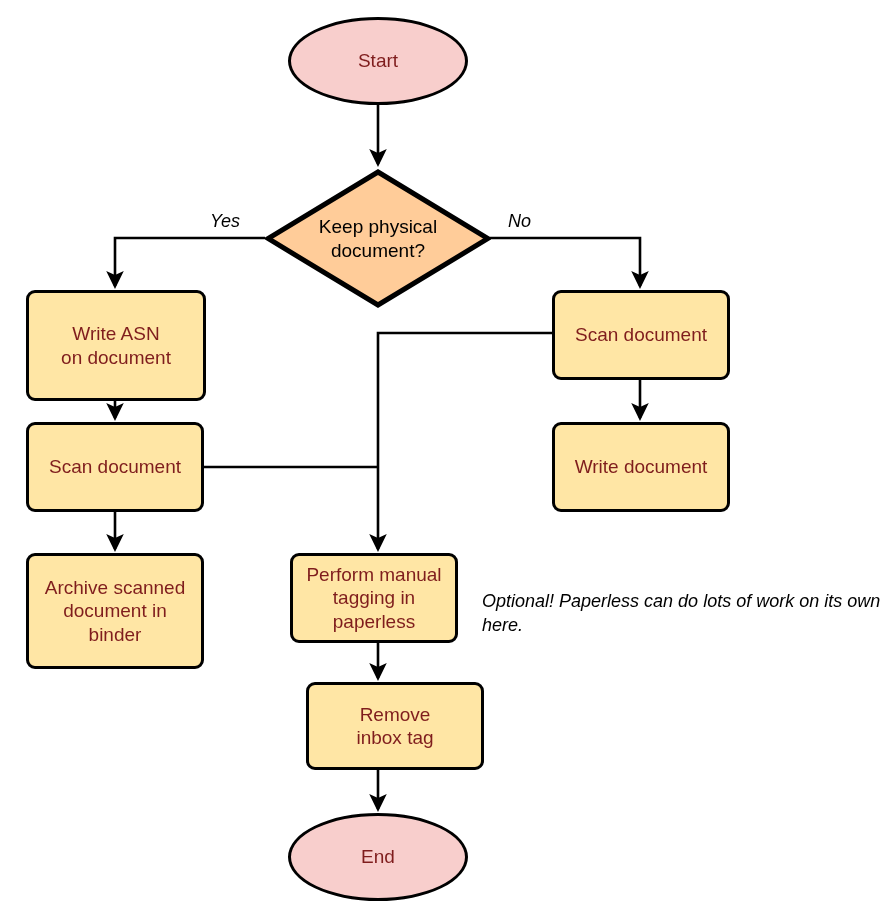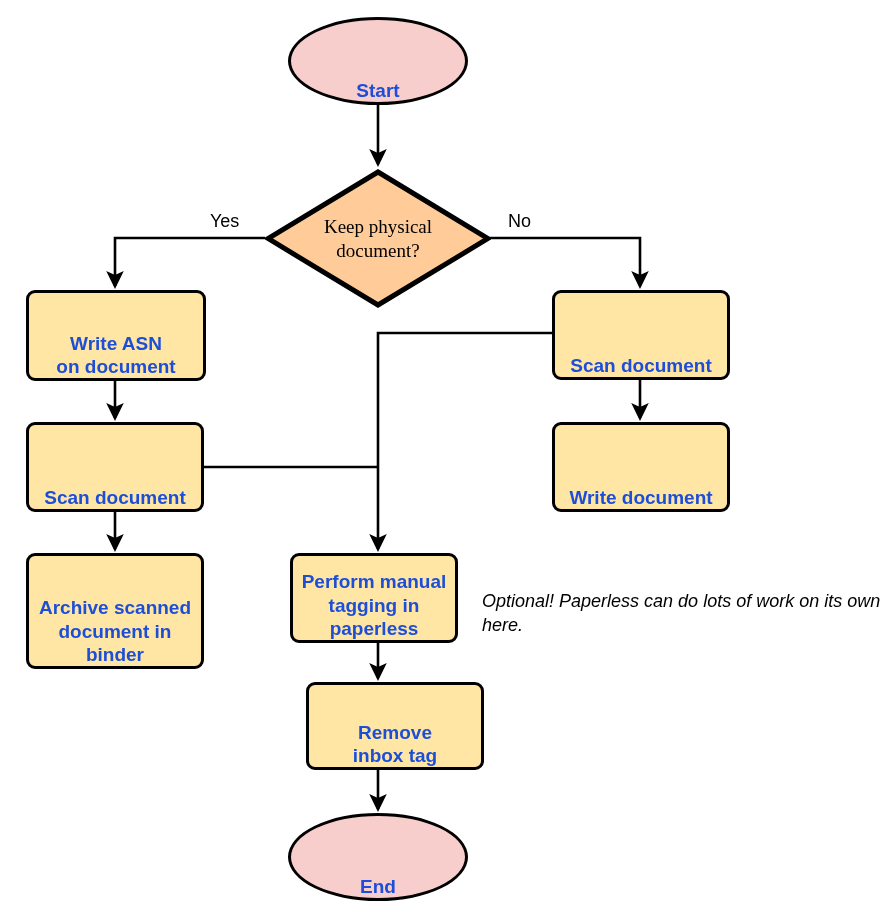--- a/index.html
+++ b/index.html
@@ -7,27 +7,26 @@
   body{
     width:888px;height:907px;
     font-family:"Liberation Sans","DejaVu Sans",sans-serif;
     overflow:hidden;
   }
   #canvas{position:relative;width:888px;height:907px;background:#ffffff;}
   svg#wires{position:absolute;left:0;top:0;width:888px;height:907px;}
 
   .node{
     position:absolute;
-    display:flex;align-items:flex-end;justify-content:center;
+    display:flex;align-items:center;justify-content:center;
     text-align:center;
     box-sizing:border-box;
-    color:#1d4ed8;
+    color:#7f1d1d;
     line-height:1.22;
     white-space:pre-line;
-    font-weight:bold;
   }
   .terminator{
     border:3px solid #000000;
     border-radius:50%;
     background:#f8cecc;
     font-size:19px;
   }
   .process{
     border:3px solid #000000;
     border-radius:9px;
@@ -43,27 +42,27 @@
     position:absolute;left:0;top:0;width:100%;height:100%;
   }
   .decision-label{
     position:relative;
     z-index:2;
     text-align:center;
     font-size:19px;
     color:#000000;
     line-height:1.22;
     white-space:pre-line;
-    font-family:Liberation Serif, serif;
   }
   .edge-label{
     position:absolute;
     font-size:18px;
     color:#000000;
     white-space:nowrap;
+    font-style:italic;
   }
   .note{
     position:absolute;
     font-style:italic;
     font-size:18px;
     color:#000000;
     line-height:1.35;
     width:408px;
   }
 </style>
@@ -116,21 +115,21 @@
   </div>
 
   <div class="edge-label" style="left:210px;top:211px;">
     <span>Yes</span>
   </div>
 
   <div class="edge-label" style="left:508px;top:211px;">
     <span>No</span>
   </div>
 
-  <div class="node process" style="left:26px;top:290px;width:180px;height:91px;">
+  <div class="node process" style="left:26px;top:290px;width:180px;height:111px;">
     <span>Write ASN
 on document</span>
   </div>
 
   <div class="node process" style="left:552px;top:290px;width:178px;height:90px;">
     <span>Scan document</span>
   </div>
 
   <div class="node process" style="left:26px;top:422px;width:178px;height:90px;">
     <span>Scan document</span>

